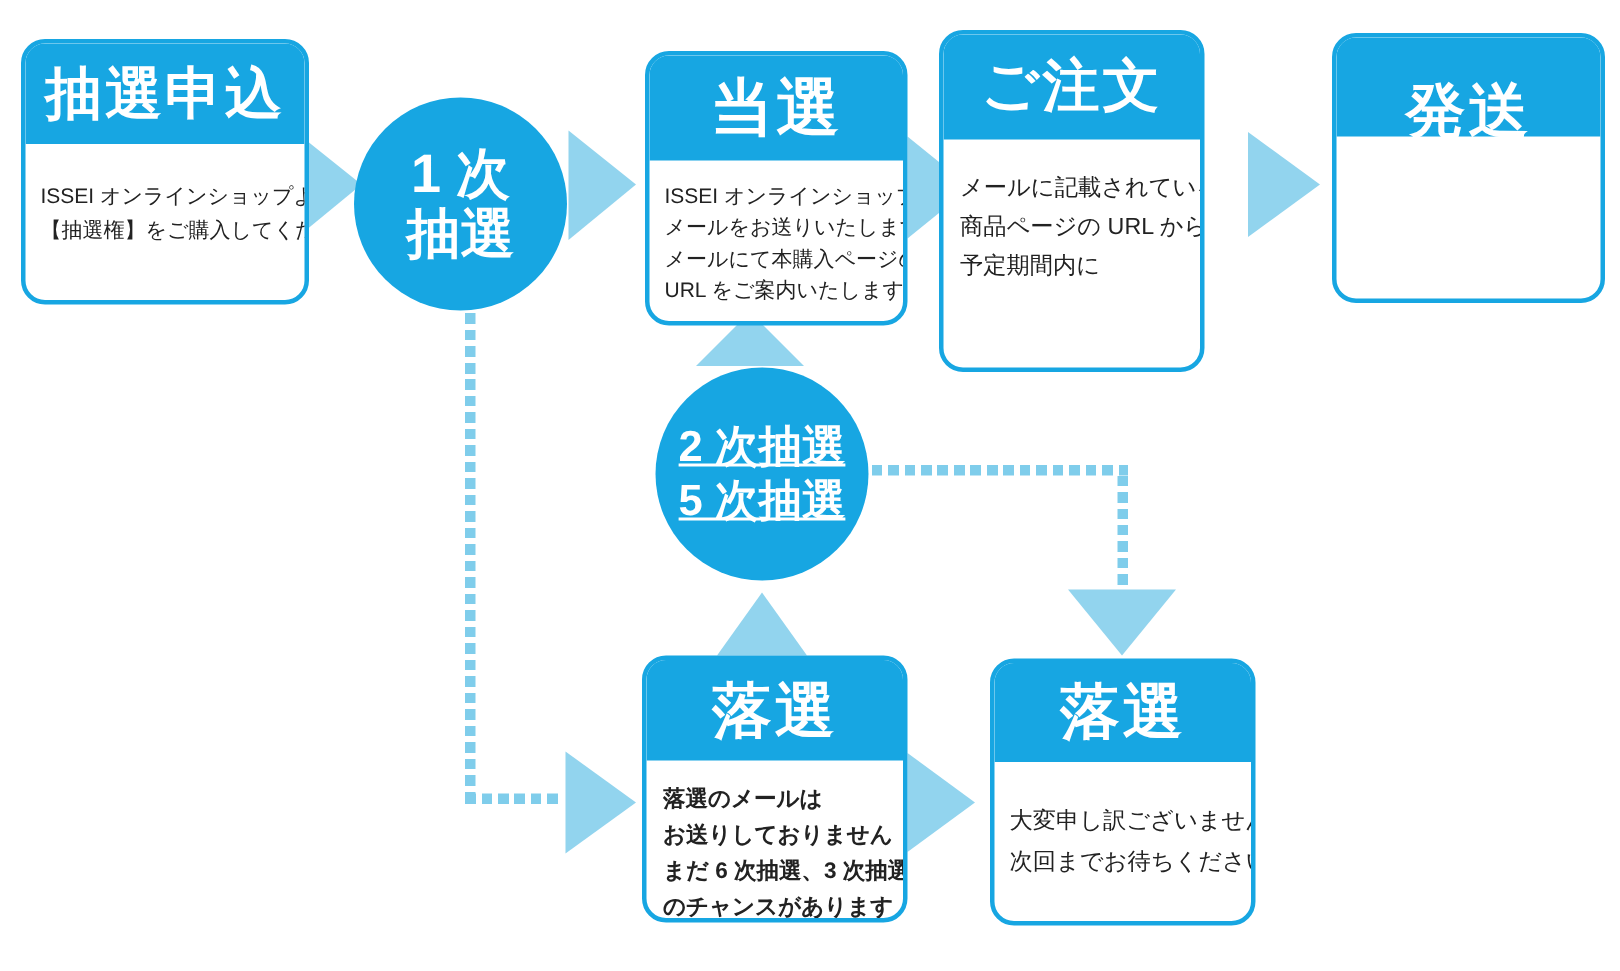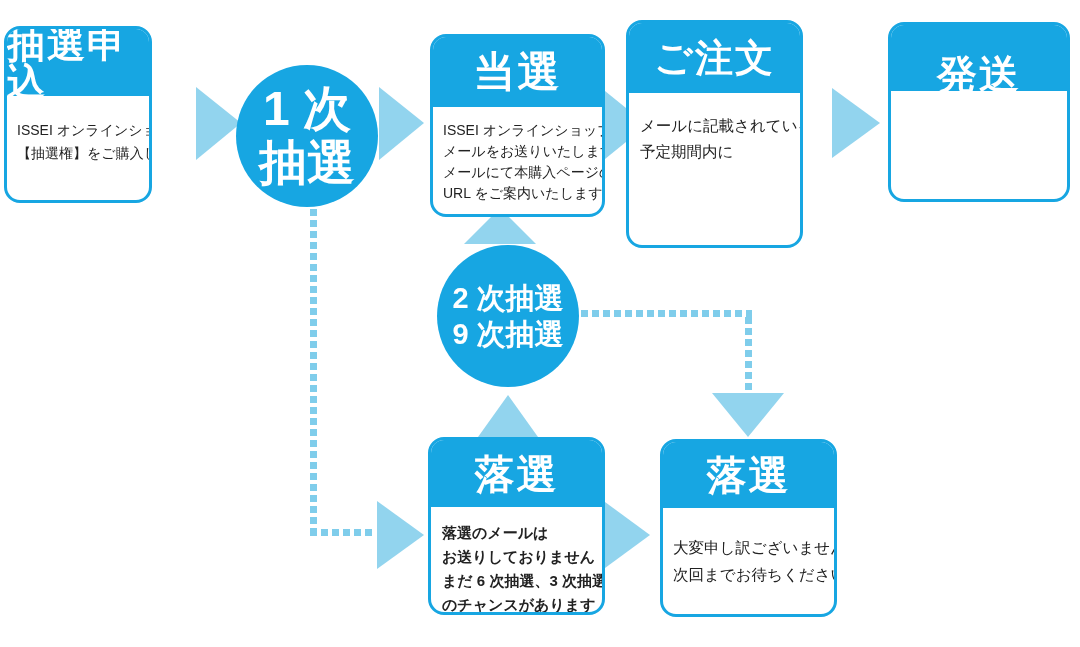--- a/index.html
+++ b/index.html
@@ -46,33 +46,33 @@
   #dv1{left:310px;top:198px;height:332px;}
   #dh1{left:310px;top:529px;width:66px;}
   #dh2{left:581px;top:310px;width:171px;}
   #dv2{left:745px;top:317px;height:76px;}
 </style>
 </head>
 <body>
 
 <div id="stage">
 
-  <div class="box" style="left:4px;top:26px;width:148px;height:177px;">
+  <div class="box" style="left:14px;top:26px;width:192px;height:177px;">
     <div class="hd" style="height:67px;">
       <span class="ttl" style="font-size:38px;">抽選申込</span>
     </div>
     <div class="bd" style="padding:23px 8px 0 10px;font-size:14px;line-height:23px;">
       <div>ISSEI オンラインショップより</div>
       <div>【抽選権】をご購入してください</div>
     </div>
   </div>
 
   <div class="arrow" id="ar1"></div>
 
-  <div class="circle" style="left:236px;top:65px;font-size:48px;line-height:1.12;">
+  <div class="circle" style="left:236px;top:65px;font-size:36px;line-height:1.12;">
     <div>1 次</div>
     <div>抽選</div>
   </div>
 
   <div class="arrow" id="ar2"></div>
 
   <div class="box" style="left:430px;top:20px;width:175px;height:183px;margin-top:14px;">
     <div class="hd" style="height:70px;">
       <span class="ttl" style="font-size:42px;">当選</span>
     </div>
@@ -85,37 +85,38 @@
   </div>
 
   <div class="arrow" id="ar3"></div>
 
   <div class="box" style="left:626px;top:20px;width:177px;height:228px;">
     <div class="hd" style="height:70px;">
       <span class="ttl" style="font-size:38px;">ご注文</span>
     </div>
     <div class="bd" style="padding:20px 6px 0 11px;font-size:15.5px;line-height:26px;">
       <div>メールに記載されている</div>
+      <div>商品ページの URL から</div>
       <div>予定期間内に</div>
     </div>
   </div>
 
   <div class="arrow" id="ar4"></div>
 
   <div class="box" style="left:888px;top:22px;width:182px;height:180px;">
     <div class="hd" style="height:66px;">
       <span class="ttl" style="font-size:40px;margin-top:32px;">発送</span>
     </div>
   </div>
 
   <div class="arrow" id="au1"></div>
 
-  <div class="circle" style="left:437px;top:245px;font-size:29px;line-height:1.25;">
+  <div class="circle" style="left:437px;top:245px;font-size:29px;line-height:1.25;text-decoration:underline;">
     <div>2 次抽選</div>
-    <div>9 次抽選</div>
+    <div>5 次抽選</div>
   </div>
 
   <div class="dots-v" id="dv1"></div>
   <div class="dots-h" id="dh1"></div>
   <div class="arrow" id="ar5"></div>
 
   <div class="dots-h" id="dh2"></div>
   <div class="dots-v" id="dv2"></div>
   <div class="arrow" id="ad1"></div>
 

